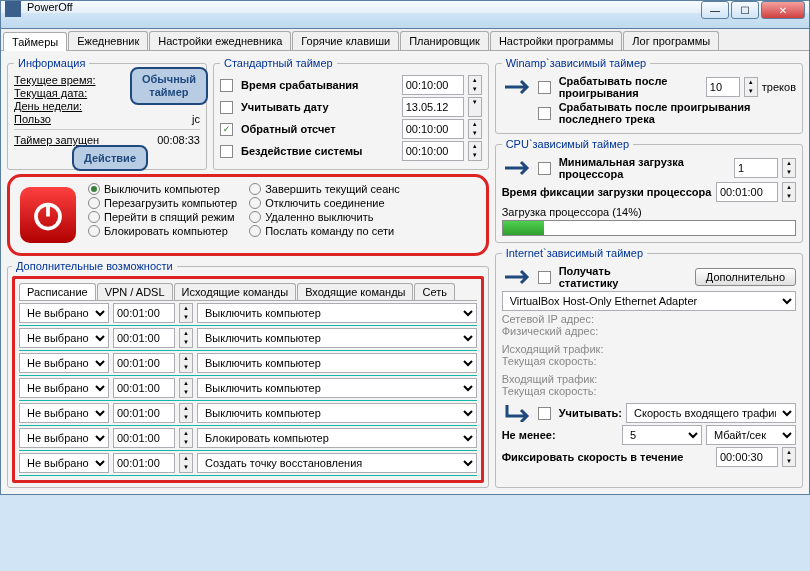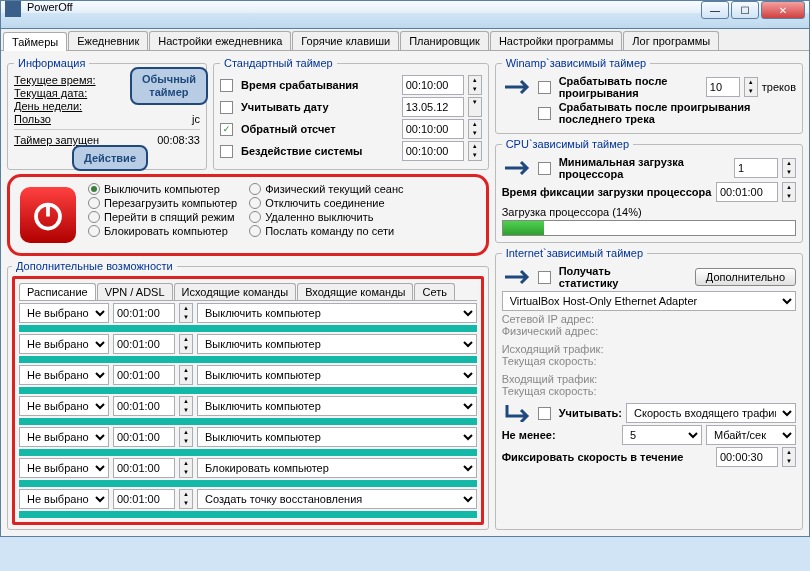--- a/index.html
+++ b/index.html
@@ -37,21 +37,21 @@
 .action-cols { display: flex; gap: 12px; flex: 1; }
 .action-col { display: flex; flex-direction: column; gap: 2px; }
 .action-col label { display: flex; align-items: center; white-space: nowrap; }
 .callout { position: absolute; background: #b8cce4; border: 2px solid #1f497d; border-radius: 8px; padding: 4px 10px; color: #1f497d; font-weight: bold; font-size: 12px; text-align: center; }
 .arrow-r { width: 32px; height: 20px; display: inline-flex; align-items: center; justify-content: center; }
 .arrow-r svg { width: 30px; height: 18px; }
 .sched-box { border: 3px solid #d22; border-radius: 2px; padding: 4px; background: #f4f4f4; }
 .sched-tabs { display: flex; border-bottom: 1px solid #aaa; }
 .sched-tabs .stab { padding: 2px 7px; border: 1px solid #aaa; border-bottom: none; background: #f0f0f0; border-radius: 3px 3px 0 0; margin-right: 1px; }
 .sched-tabs .stab.active { background: #fff; }
-.sched-row { display: flex; align-items: center; gap: 4px; padding: 2px 0; border-bottom: 7px solid #14b8a6; }
+.sched-row { display: flex; align-items: center; gap: 4px; padding: 2px 0; border-bottom: 1px solid #14b8a6; }
 .sched-row select { width: 90px; }
 .sched-row .action-sel { flex: 1; }
 .progress { height: 16px; border: 1px solid #888; background: #fff; position: relative; }
 .progress .bar { height: 100%; background: linear-gradient(to bottom,#4fd04f,#2fa02f); }
 .info-row { display: flex; margin: 1px 0; }
 .info-row .k { width: 110px; text-decoration: underline; }
 .info-row .v { text-align: right; flex: 1; }
 .gray { color: #888; }
 button.win { border: 1px solid #888; background: linear-gradient(to bottom,#fff,#e0e0e0); padding: 2px 10px; border-radius: 3px; cursor: pointer; }
 .pos-rel { position: relative; }
@@ -175,21 +175,21 @@
                 <span>Перейти в спящий режим</span>
               </label>
             <label>
                 <span class="radio"></span>
                 <span>Блокировать компьютер</span>
               </label>
           </div>
           <div class="action-col">
             <label>
                 <span class="radio"></span>
-                <span>Физический текущий сеанс</span>
+                <span>Завершить текущий сеанс</span>
               </label>
             <label>
                 <span class="radio"></span>
                 <span>Отключить соединение</span>
               </label>
             <label>
                 <span class="radio"></span>
                 <span>Удаленно выключить</span>
               </label>
             <label>

